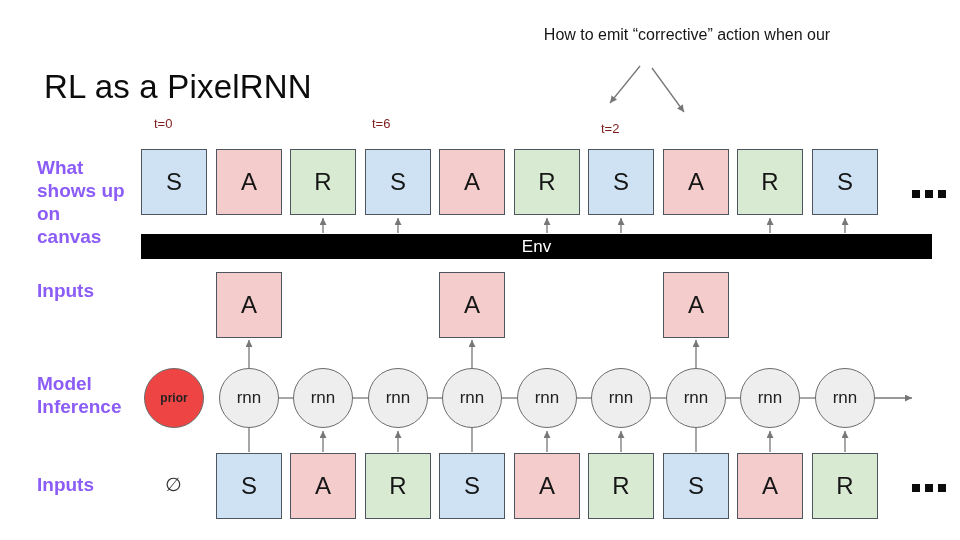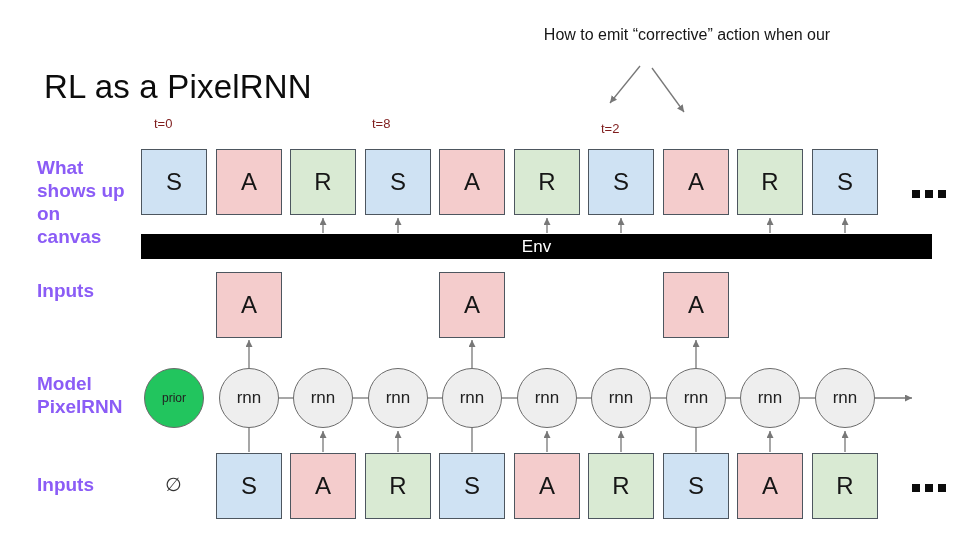--- a/index.html
+++ b/index.html
@@ -89,33 +89,33 @@
       </g>
   </svg>
 
   <h1 class="page-title">RL as a PixelRNN</h1>
 
   <div class="annotation">
     <div>How to emit “corrective” action when our</div>
   </div>
 
   <span class="tlabel" style="left:154px;top:114px">t=0</span>
-  <span class="tlabel" style="left:372px;top:114px">t=8</span>
+  <span class="tlabel" style="left:372px;top:114px">t=6</span>
   <span class="tlabel" style="left:601px;top:119px">t=2</span>
 
   <div class="rowlabel" style="top:156px">
     <div>What</div>
     <div>shows up</div>
     <div>on</div>
     <div>canvas</div>
   </div>
   <div class="rowlabel" style="top:279px">Inputs</div>
   <div class="rowlabel" style="top:372px">
     <div>Model</div>
-    <div>PixelRNN</div>
+    <div>Inference</div>
   </div>
   <div class="rowlabel" style="top:473px">Inputs</div>
 
   <div id="canvas-row">
       <div class="cell" style="left: 141px; top: 149px; background: rgb(207, 226, 243); border-color: rgb(77, 86, 95);">S</div>
       <div class="cell" style="left: 216px; top: 149px; background: rgb(244, 204, 204); border-color: rgb(77, 86, 95);">A</div>
       <div class="cell" style="left: 290px; top: 149px; background: rgb(217, 234, 211); border-color: rgb(77, 86, 95);">R</div>
       <div class="cell" style="left: 365px; top: 149px; background: rgb(207, 226, 243); border-color: rgb(77, 86, 95);">S</div>
       <div class="cell" style="left: 439px; top: 149px; background: rgb(244, 204, 204); border-color: rgb(77, 86, 95);">A</div>
       <div class="cell" style="left: 514px; top: 149px; background: rgb(217, 234, 211); border-color: rgb(77, 86, 95);">R</div>
@@ -128,21 +128,21 @@
   <div class="env-bar" id="env-bar" style="background: rgb(0, 0, 0);">
     <span style="color: rgb(255, 255, 255);">Env</span>
   </div>
 
   <div id="action-row">
       <div class="cell" style="left: 216px; top: 272px; background: rgb(244, 204, 204); border-color: rgb(77, 86, 95);">A</div>
       <div class="cell" style="left: 439px; top: 272px; background: rgb(244, 204, 204); border-color: rgb(77, 86, 95);">A</div>
       <div class="cell" style="left: 663px; top: 272px; background: rgb(244, 204, 204); border-color: rgb(77, 86, 95);">A</div>
     </div>
   <div id="model-row">
-      <div class="node prior" style="left: 144px; top: 368px; background: #22c55e; border-color: rgb(107, 107, 107);">prior</div>
+      <div class="node prior" style="left: 144px; top: 368px; background: #ef4444; border-color: rgb(107, 107, 107); font-weight: bold;">prior</div>
       <div class="node" style="left: 219px; top: 368px; background: rgb(238, 238, 238); border-color: rgb(107, 107, 107);">rnn</div>
       <div class="node" style="left: 293px; top: 368px; background: rgb(238, 238, 238); border-color: rgb(107, 107, 107);">rnn</div>
       <div class="node" style="left: 368px; top: 368px; background: rgb(238, 238, 238); border-color: rgb(107, 107, 107);">rnn</div>
       <div class="node" style="left: 442px; top: 368px; background: rgb(238, 238, 238); border-color: rgb(107, 107, 107);">rnn</div>
       <div class="node" style="left: 517px; top: 368px; background: rgb(238, 238, 238); border-color: rgb(107, 107, 107);">rnn</div>
       <div class="node" style="left: 591px; top: 368px; background: rgb(238, 238, 238); border-color: rgb(107, 107, 107);">rnn</div>
       <div class="node" style="left: 666px; top: 368px; background: rgb(238, 238, 238); border-color: rgb(107, 107, 107);">rnn</div>
       <div class="node" style="left: 740px; top: 368px; background: rgb(238, 238, 238); border-color: rgb(107, 107, 107);">rnn</div>
       <div class="node" style="left: 815px; top: 368px; background: rgb(238, 238, 238); border-color: rgb(107, 107, 107);">rnn</div>
     </div>

